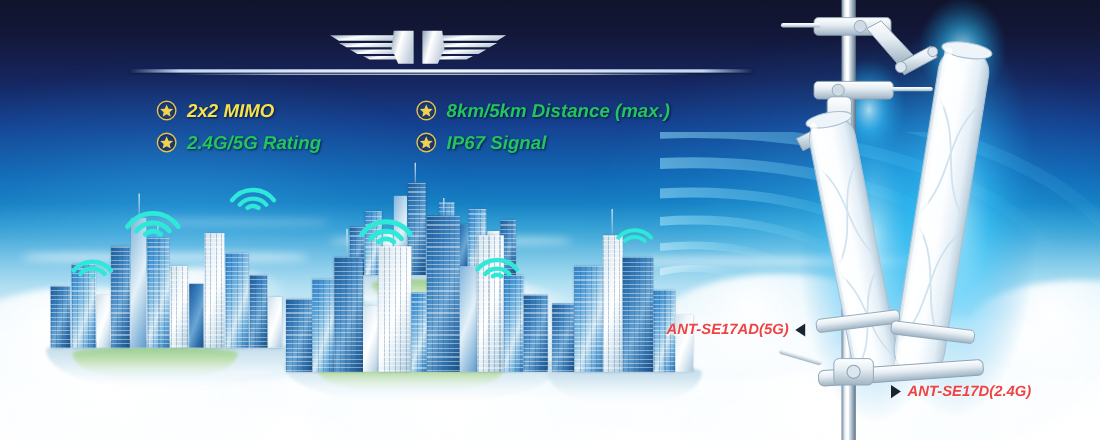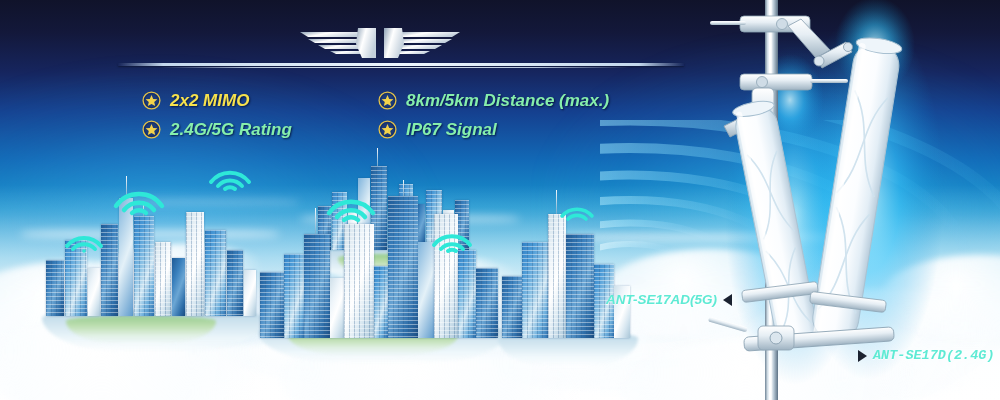--- a/index.html
+++ b/index.html
@@ -217,43 +217,43 @@
     display: flex;
     align-items: center;
     gap: 9px;
   }
   .star-icon { flex: 0 0 auto; }
   .star-icon svg { display: block; }
   .feature-label {
     font-size: 17px;
     font-weight: bold;
     font-style: italic;
-    color: #86efac;
+    color: #22c55e;
     white-space: nowrap;
     text-shadow: 1px 1px 2px rgba(0,10,40,0.75);
   }
   .feature-label.accent {
     color: #f7e24d;
   }
 
   
   .callout {
     position: absolute;
     display: flex;
     align-items: center;
     gap: 6px;
     font-size: 13.5px;
     font-weight: bold;
     font-style: italic;
-    color: #5eead4;
+    color: #ef4444;
     white-space: nowrap;
     text-shadow: 0 1px 1px rgba(255,255,255,0.85);
   }
   .callout-5g { left: 606px; top: 292px; }
-  .callout-24g { left: 858px; top: 348px; font-family: Liberation Mono, monospace; }
+  .callout-24g { left: 810px; top: 348px; }
   .tri {
     width: 0; height: 0;
     border-top: 6px solid transparent;
     border-bottom: 6px solid transparent;
   }
   .tri.left  { border-right: 9px solid #1b2230; }
   .tri.right { border-left: 9px solid #1b2230; }
 </style>
 </head>
 <body>

